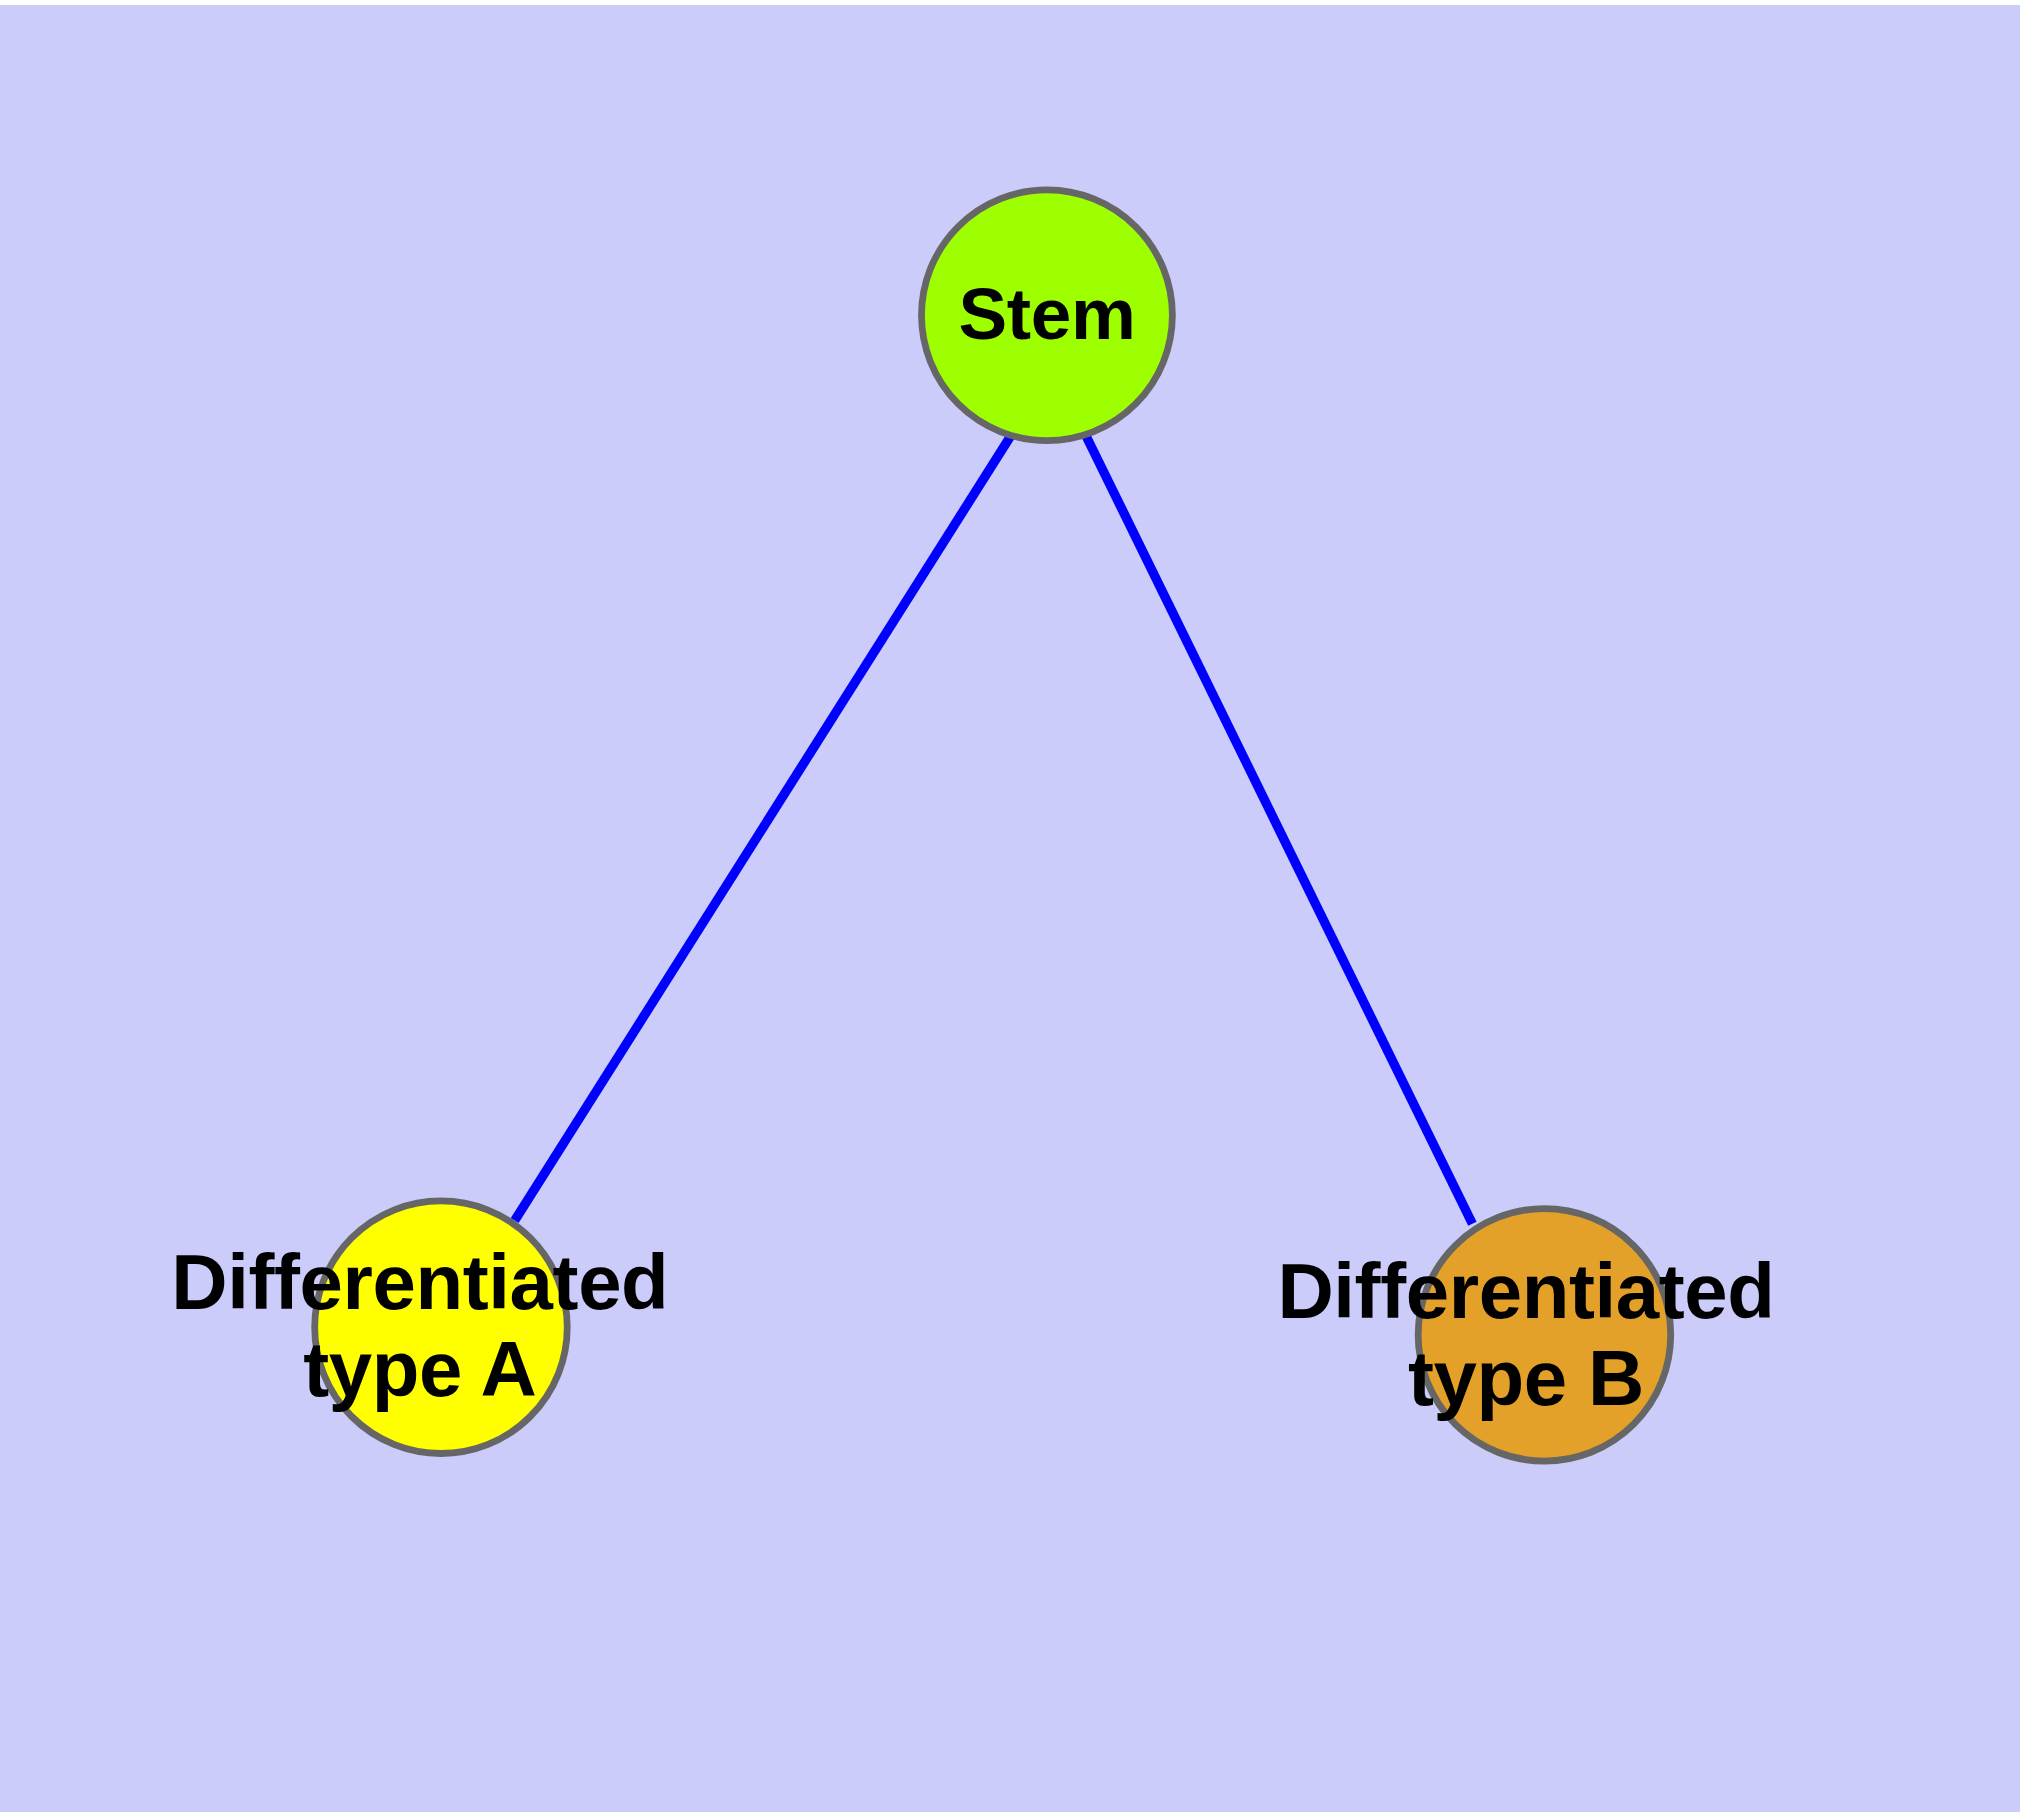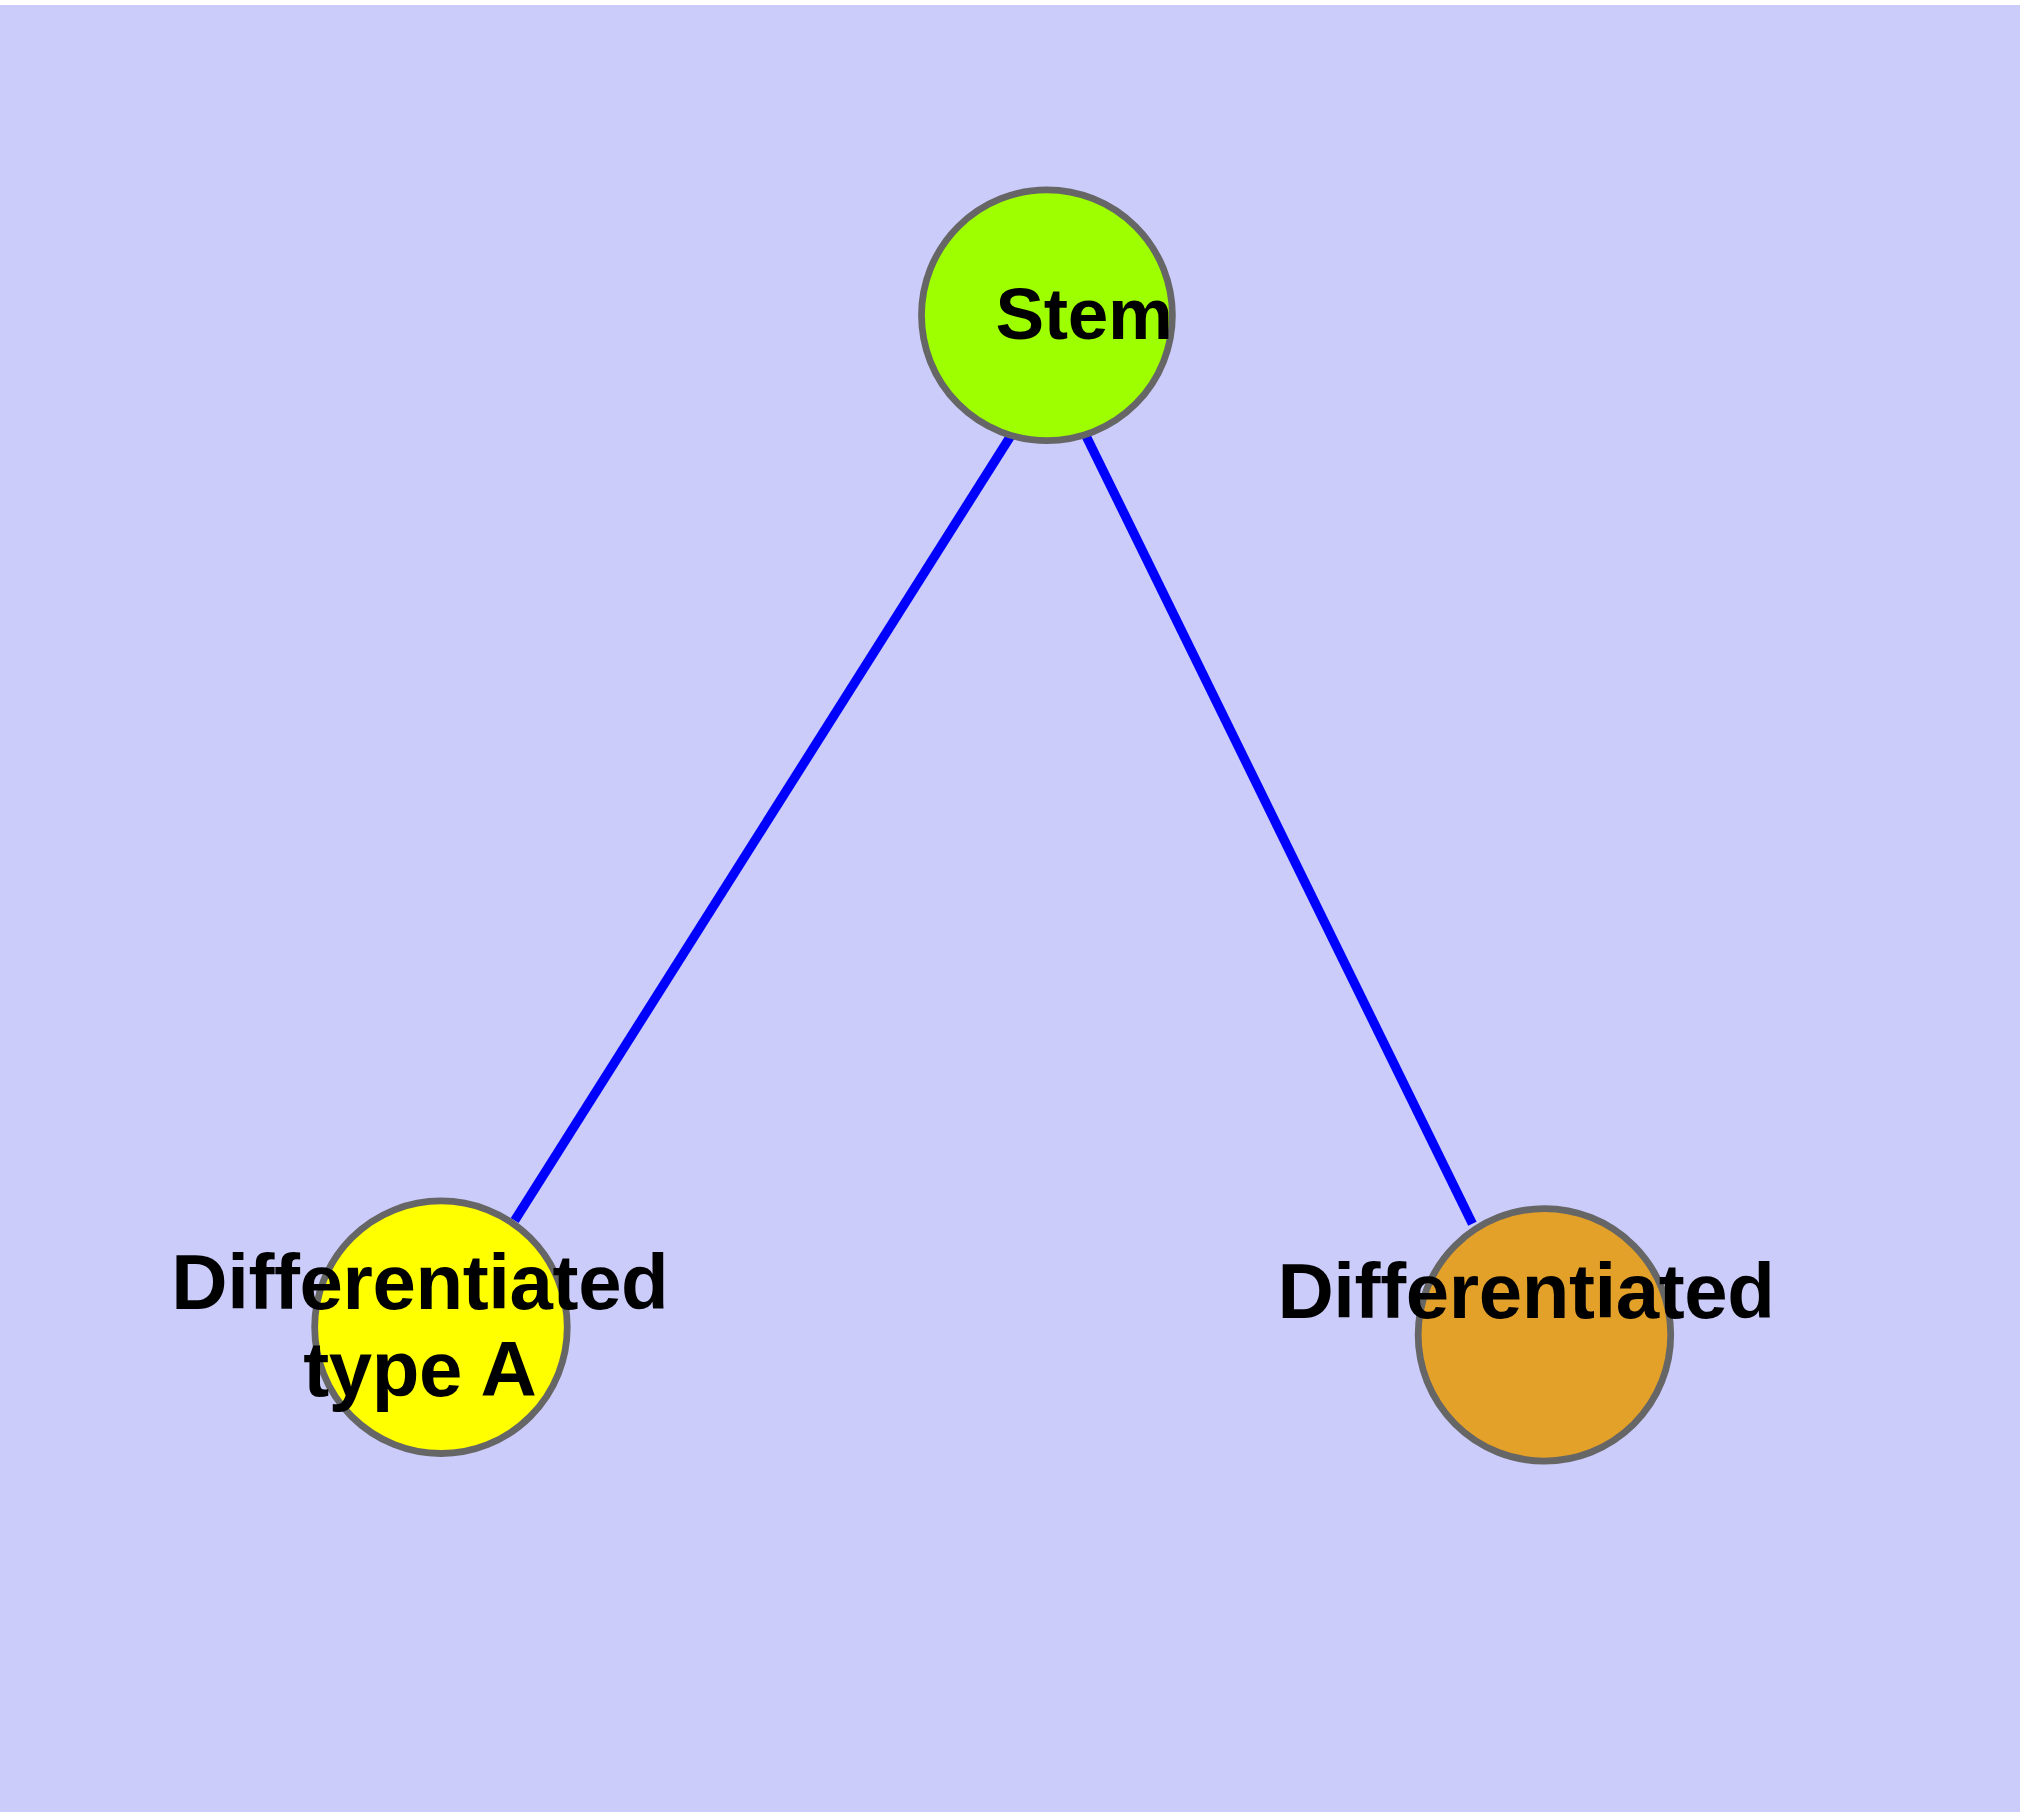--- a/index.html
+++ b/index.html
@@ -35,21 +35,21 @@
     text-align: center;
     font-weight: bold;
     color: #000000;
     white-space: nowrap;
     line-height: 1.12;
     pointer-events: none;
     letter-spacing: -0.4px;
   }
   #label-stem {
     font-size: 73px;
-    left: 660px;
+    left: 623px;
     top: 273px;
     width: 848px;
   }
   #label-diffA {
     font-size: 78px;
     left: -4.2px;
     top: 1239px;
     width: 848px;
   }
   #label-diffB {
@@ -82,16 +82,17 @@
 
   <div class="node-label" id="label-stem">Stem</div>
 
   <div class="node-label" id="label-diffA">
     <div>Differentiated</div>
     <div>type A</div>
   </div>
 
   <div class="node-label" id="label-diffB">
     <div>Differentiated</div>
+    <div>type B</div>
   </div>
 
 </div>
 
 
 </body></html>

